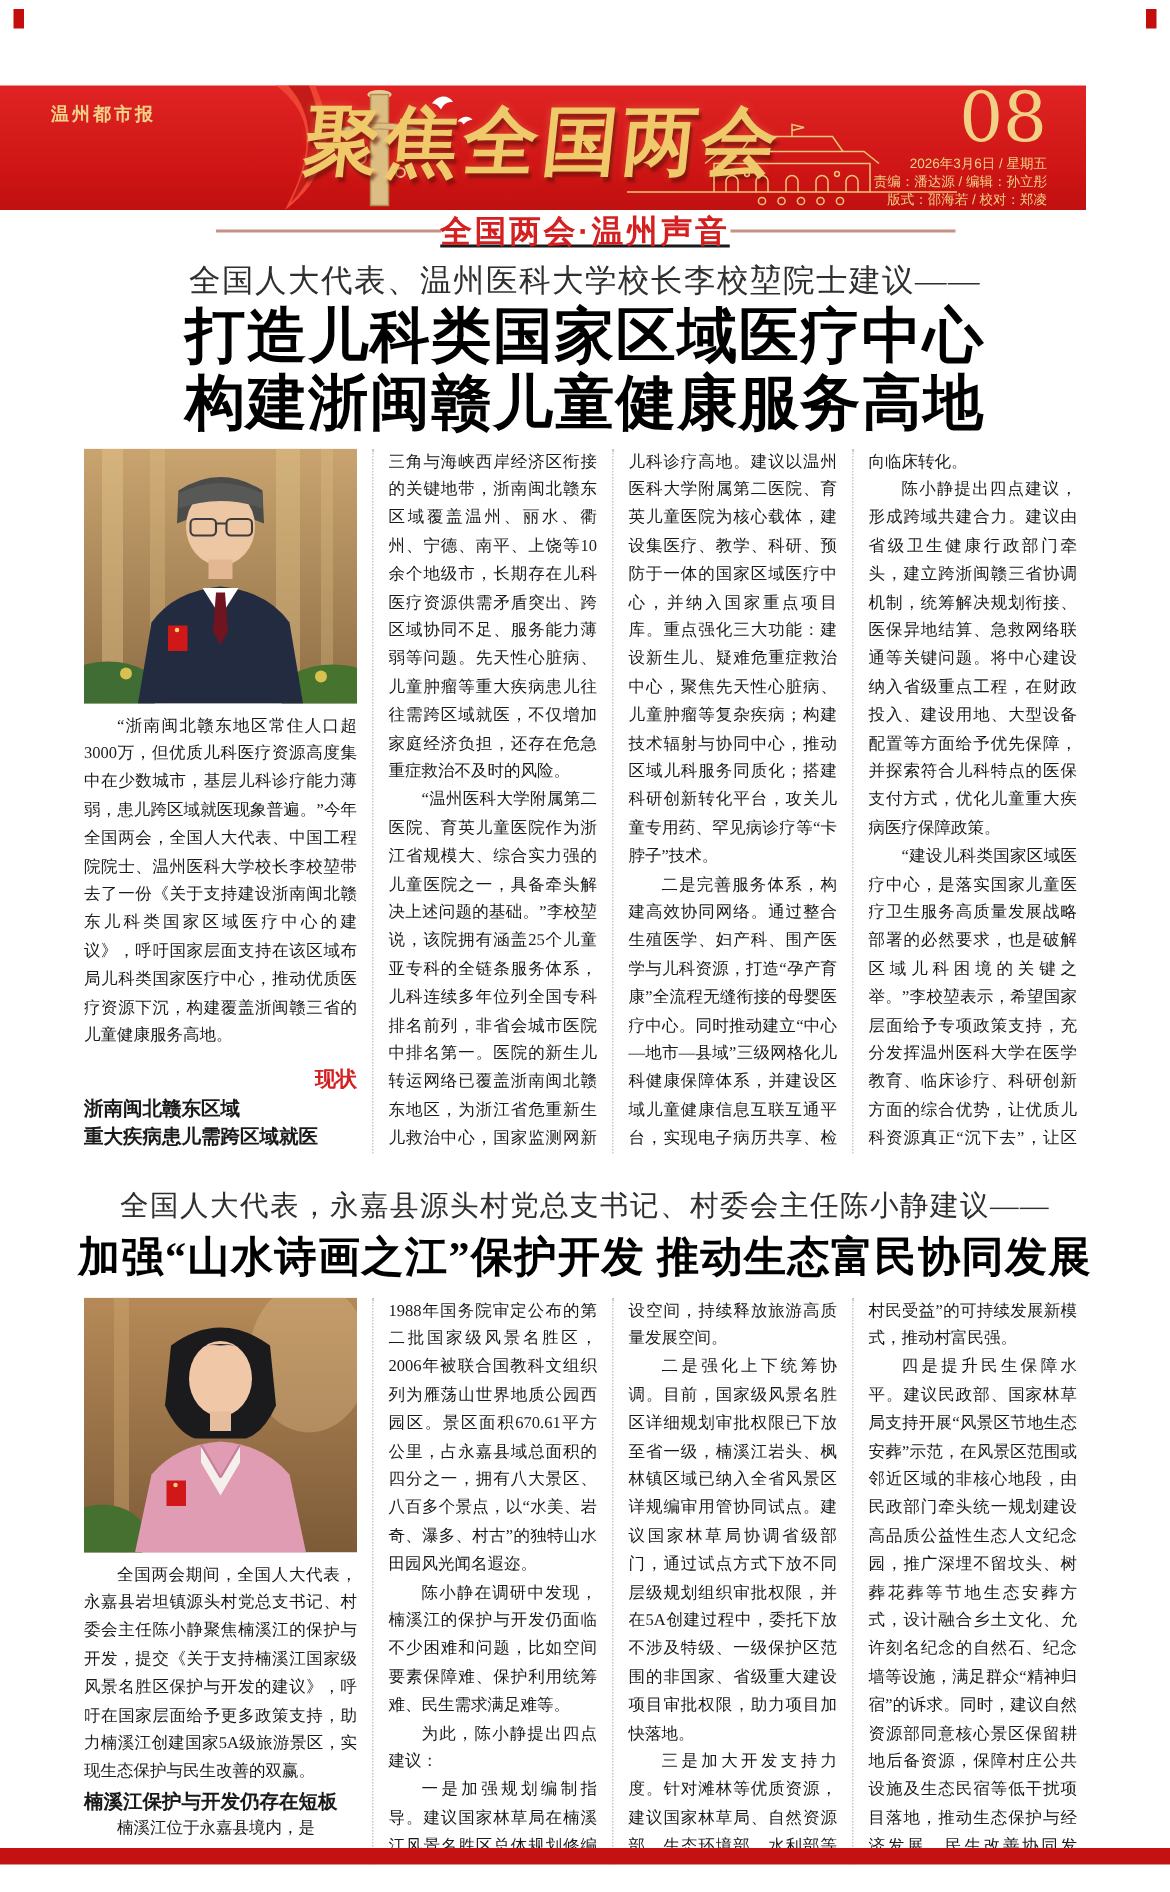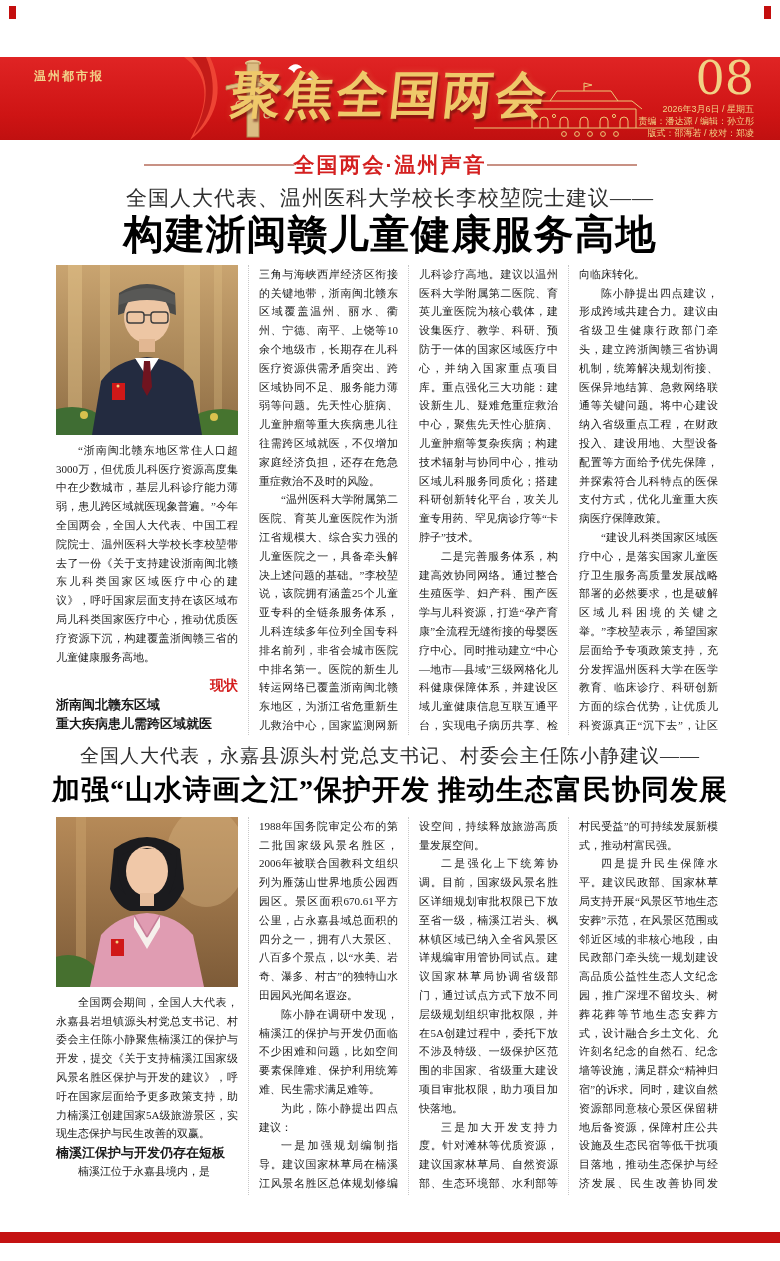--- a/index.html
+++ b/index.html
@@ -2,43 +2,43 @@
 <html><head>
 <meta charset="utf-8">
 <style>
   html,body{margin:0;padding:0;background:#ffffff;}
   .page{position:relative;width:780px;height:1261px;background:#fff;overflow:hidden;
         font-family:"Liberation Serif",serif;color:#1a1a1a;}
   
   .cropmark{position:absolute;top:6px;width:7px;height:13px;background:#c40e0e;}
   .cropmark.left{left:9px;} .cropmark.right{right:9px;}
   
-  .masthead{position:absolute;top:57px;left:0;width:780px;height:83px;
+  .masthead{position:absolute;top:57px;left:0;width:724px;height:83px;
             background:linear-gradient(180deg,#e02424 0%,#ce1414 70%,#c01010 100%);}
   .paper-name{position:absolute;left:34px;top:11px;color:#f2d188;font-size:12px;
               font-weight:bold;letter-spacing:2px;font-family:"Liberation Sans",sans-serif;}
   .brand-title{position:absolute;left:50%;top:38px;transform:translate(-50%,-50%) skewX(-6deg);
                font-size:50px;font-weight:bold;color:#efc96a;letter-spacing:3px;white-space:nowrap;
                text-shadow:2px 3px 2px rgba(90,10,5,.55), 0 0 6px rgba(255,220,130,.25);}
   .page-num{position:absolute;right:26px;top:-6px;font-size:46px;color:#f1d185;
             font-family:"DejaVu Serif",serif;}
   .issue-info{position:absolute;right:26px;top:46px;text-align:right;color:#f1d185;
               font-size:9px;line-height:12px;font-family:"Liberation Sans",sans-serif;}
   .pillar-art{position:absolute;left:178px;top:0;}
   .gate-art{position:absolute;right:86px;bottom:2px;}
   
-  .section-row{margin-top:11px;display:flex;align-items:center;justify-content:center;}
+  .section-row{display:flex;align-items:center;justify-content:center;text-decoration:underline;}
   .label-line{width:150px;height:2px;background:#c89184;}
   .section-label{color:#d42020;font-weight:bold;font-size:21px;letter-spacing:2px;
                  font-family:"Liberation Sans",sans-serif;}
   
   .kicker{text-align:center;font-size:21px;color:#2f2f2f;margin-top:5px;letter-spacing:1px;}
   .headline{text-align:center;font-weight:bold;font-size:40px;line-height:1.07;color:#000;
             letter-spacing:1px;margin-top:2px;}
-  .kicker2{text-align:center;font-size:19px;color:#2f2f2f;margin-top:8px;letter-spacing:1px;}
+  .kicker2{text-align:center;font-size:19px;color:#2f2f2f;margin-top:22px;letter-spacing:1px;}
   .headline2{text-align:center;font-weight:bold;font-size:28px;color:#000;letter-spacing:1px;margin-top:2px;}
   
   .art-body{display:flex;align-items:stretch;padding:0 62px 0 56px;margin-top:8px;overflow:hidden;}
   .art-body.a1{height:470px;}
   .art-body.a2{height:378px;}
   .col{flex:1;min-width:0;}
   .col-first{flex:0 0 182px;}
   .col + .col{border-left:1px dotted #c8c8c8;margin-left:10px;padding-left:10px;}
   .photo{display:block;width:182px;height:170px;margin-bottom:6px;}
   .col p{margin:0;font-size:11px;line-height:18.8px;text-align:justify;}
@@ -103,20 +103,21 @@
 
   <div style="height:140px"></div>
 
   <div class="section-row">
     <div class="label-line"></div>
     <div class="section-label">全国两会·温州声音</div>
     <div class="label-line"></div>
   </div>
 
   <div class="kicker">全国人大代表、温州医科大学校长李校堃院士建议——</div>
+  <div class="headline">打造儿科类国家区域医疗中心</div>
   <div class="headline">构建浙闽赣儿童健康服务高地</div>
 
   <div class="art-body a1">
     <div class="col col-first">
       <svg class="photo" viewBox="0 0 182 170">
         <defs>
           <linearGradient id="bg1" x1="0" y1="0" x2="0" y2="1">
             <stop offset="0" stop-color="#c9a470"></stop>
               <stop offset="1" stop-color="#8f6e45"></stop>
           </linearGradient>

